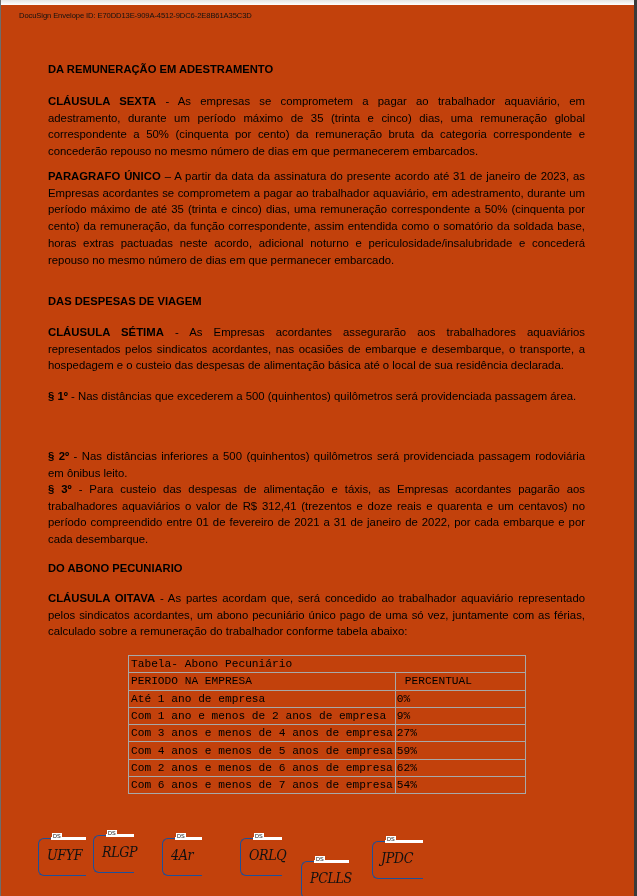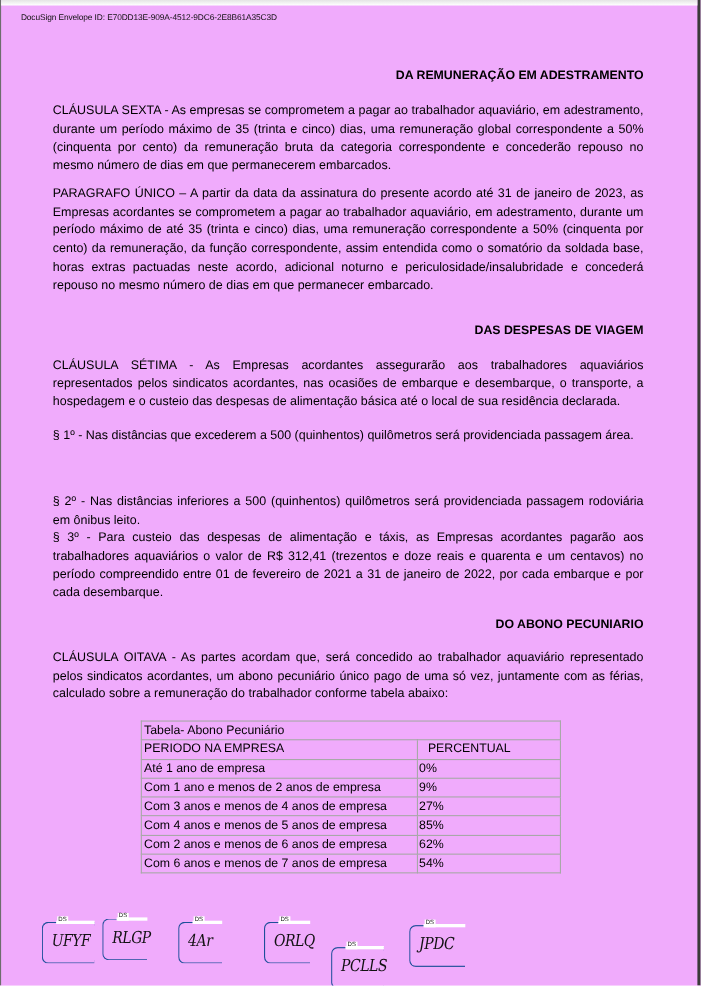--- a/index.html
+++ b/index.html
@@ -8,55 +8,56 @@
     background: #ffffff;
     font-family: "Liberation Sans", sans-serif;
     color: #000;
     position: relative;
   }
   .page {
     position: absolute; left: 0; top: 0; width: 637px; height: 896px;
     box-sizing: border-box;
     border-left: 1px solid #6d6d6d;
     border-right: 3px solid #3a3a3a;
-    background: #f0abfc;
+    background: #c2410c;
   }
   .topstrip {
     position: absolute; left: 0; top: 0; width: 100%; height: 5px;
     background: linear-gradient(#e4e4e4, #ffffff);
   }
   .envelope {
     position: absolute; left: 18px; top: 11px;
     font-size: 7.6px; color: #111;
     letter-spacing: -0.1px;
   }
   .content {
     position: absolute; left: 47px; top: 0; width: 537px;
     font-size: 11.35px; line-height: 16.7px;
     font-family: "Liberation Sans", sans-serif;
   }
   .heading {
-    position: absolute; left: 0; width: 537px; text-align: right;
+    position: absolute; left: 0; width: 537px; text-align: left;
     font-weight: bold; font-size: 11.2px;
   }
   .para {
     position: absolute; left: 0; width: 537px;
     text-align: justify; text-align-last: left;
   }
-  .lbl { font-weight: normal; }
+  .lbl { font-weight: bold; }
 
   .abono-table {
     position: absolute; left: 127px; top: 655px;
     border-collapse: collapse;
     font-size: 11.2px;
   }
   .abono-table td {
     border: 1px solid #a8a8a8;
     height: 16.3px; padding: 0 2px; line-height: 16px;
     white-space: nowrap;
+    font-family: Liberation Mono, monospace;
   }
   .abono-table td.c1 { width: 246px; }
   .abono-table td.c2 { width: 118px; padding-left: 1px; }
   .abono-table td.hdr2 { padding-left: 9px; }
 
   .ds-box {
     position: absolute; height: 36px;
     border: 1.3px solid #1d4f9a;
     border-top-color: #1d4f9a;
     border-right: none;
@@ -135,21 +136,21 @@
     <tr>
       <td class="c1">Com 1 ano e menos de 2 anos de empresa</td>
       <td class="c2">9%</td>
     </tr>
     <tr>
       <td class="c1">Com 3 anos e menos de 4 anos de empresa</td>
       <td class="c2">27%</td>
     </tr>
     <tr>
       <td class="c1">Com 4 anos e menos de 5 anos de empresa</td>
-      <td class="c2">85%</td>
+      <td class="c2">59%</td>
     </tr>
     <tr>
       <td class="c1">Com 2 anos e menos de 6 anos de empresa</td>
       <td class="c2">62%</td>
     </tr>
     <tr>
       <td class="c1">Com 6 anos e menos de 7 anos de empresa</td>
       <td class="c2">54%</td>
     </tr>
   </tbody>

